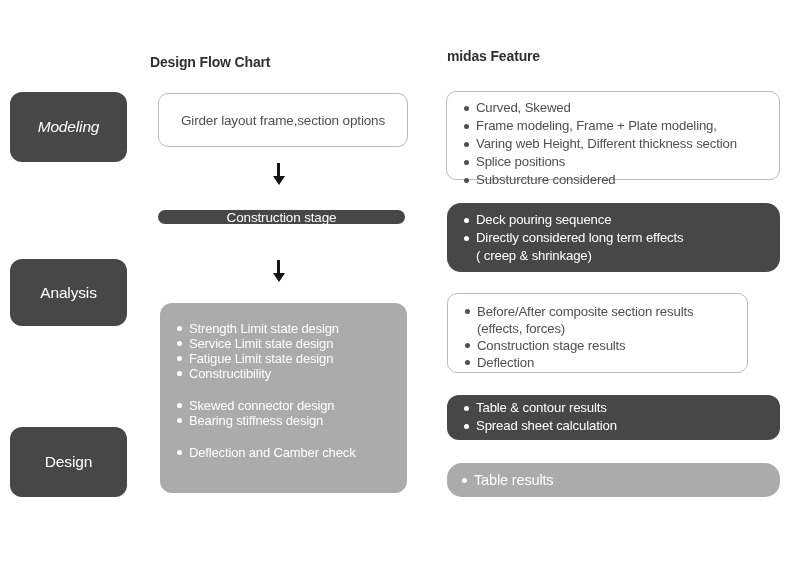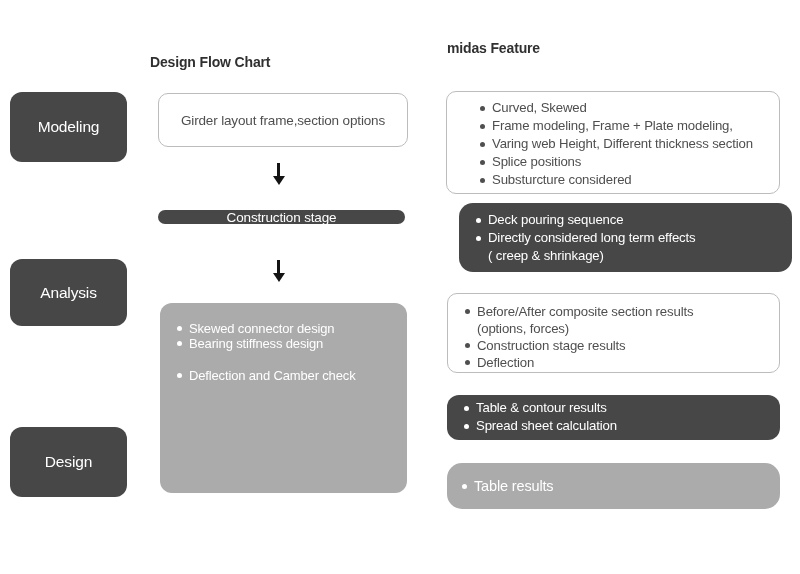--- a/index.html
+++ b/index.html
@@ -6,28 +6,28 @@
   .canvas {
     position:relative; width:800px; height:574px; background:#ffffff;
     font-family:"Liberation Sans", sans-serif; letter-spacing:-0.15px;
     overflow:hidden;
   }
   .col-header {
     position:absolute; font-size:14px; font-weight:bold; color:var(--heading);
     text-align:left;
   }
   #header-flow { left:150px; top:54px; width:260px; }
-  #header-feature { left:447px; top:40px; width:333px; }
+  #header-feature { left:447px; top:48px; width:333px; }
 
   .stage {
     position:absolute; left:10px; width:117px; background:var(--dark);
     border-radius:12px; color:#ffffff; font-size:15.5px;
     display:flex; align-items:center; justify-content:center;
   }
-  #stage-modeling { top:92px; height:70px; }
+  #stage-modeling { top:92px; height:70px;font-style:italic; }
   #stage-analysis { top:259px; height:67px; }
   #stage-design  { top:427px; height:70px; }
 
   .box { position:absolute; box-sizing:border-box; }
   .white-box {
     background:#ffffff; border:1.5px solid var(--border); border-radius:10px;
     color:var(--text);
   }
   .dark-box { background:var(--dark); color:#ffffff; }
   .gray-box { background:var(--gray); color:#ffffff; }
@@ -42,37 +42,37 @@
     display:flex; align-items:center; justify-content:center; font-size:13.5px;
   }
   #design-box {
     left:160px; top:303px; width:247px; height:190px; border-radius:12px;
     padding:18px 8px 0 16px; font-size:13px; line-height:15px;
   }
   #design-box ul + ul { margin-top:17px; }
 
   
   #feature-modeling-box {
-    left:446px; top:91px; width:334px; height:103px;
-    padding:7px 6px 0 32px; font-size:13.2px; line-height:18px;
+    left:446px; top:91px; width:334px; height:89px;
+    padding:7px 6px 0 16px; font-size:13.2px; line-height:18px;
   }
   #feature-construction-box {
-    left:459px; top:203px; width:333px; height:69px; border-radius:14px;
+    left:447px; top:203px; width:333px; height:69px; border-radius:14px;
     padding:8px 6px 0 16px; font-size:13.2px; line-height:18px;
   }
   #feature-results-box {
-    left:447px; top:293px; width:333px; height:80px;
+    left:447px; top:293px; width:301px; height:80px;
     padding:9px 6px 0 16px; font-size:13.2px; line-height:17px;
   }
   #feature-table-box {
     left:447px; top:395px; width:333px; height:45px; border-radius:12px;
     padding:4px 6px 0 16px; font-size:13.2px; line-height:18px;
   }
   #feature-tableresults-box {
-    left:447px; top:463px; width:333px; height:46px; border-radius:15px;
+    left:447px; top:463px; width:333px; height:34px; border-radius:15px;
     display:flex; align-items:center; padding:0 6px 0 14px; font-size:14.5px;
   }
 
   ul.bullets { list-style:none; margin:0; padding:0; }
   ul.bullets li { position:relative; padding-left:13px; }
   ul.bullets li.b::before {
     content:""; position:absolute; left:1px; top:50%; margin-top:-2.5px;
     width:5px; height:5px; border-radius:50%; background:currentColor;
   }
   ul.bullets li.cont { padding-left:13px; }
@@ -111,20 +111,26 @@
 
   <div class="box dark-box" id="construction-box">Construction stage</div>
 
   <div class="arrow" id="arrow-2">
     <span class="stem"></span>
     <span class="head"></span>
   </div>
 
   <div class="box gray-box" id="design-box">
     <ul class="bullets">
+      <li class="b">Strength Limit state design</li>
+      <li class="b">Service Limit state design</li>
+      <li class="b">Fatigue Limit state design</li>
+      <li class="b">Constructibility</li>
+    </ul>
+    <ul class="bullets">
       <li class="b">Skewed connector design</li>
       <li class="b">Bearing stiffness design</li>
     </ul>
     <ul class="bullets">
       <li class="b">Deflection and Camber check</li>
     </ul>
   </div>
 
   <div class="box white-box" id="feature-modeling-box">
     <ul class="bullets">
@@ -140,21 +146,21 @@
     <ul class="bullets">
       <li class="b">Deck pouring sequence</li>
       <li class="b">Directly considered long term effects</li>
       <li class="cont">( creep &amp; shrinkage)</li>
     </ul>
   </div>
 
   <div class="box white-box" id="feature-results-box">
     <ul class="bullets">
       <li class="b">Before/After composite section results</li>
-      <li class="cont">(options, forces)</li>
+      <li class="cont">(effects, forces)</li>
       <li class="b">Construction stage results</li>
       <li class="b">Deflection</li>
     </ul>
   </div>
 
   <div class="box dark-box" id="feature-table-box">
     <ul class="bullets">
       <li class="b">Table &amp; contour results</li>
       <li class="b">Spread sheet calculation</li>
     </ul>

